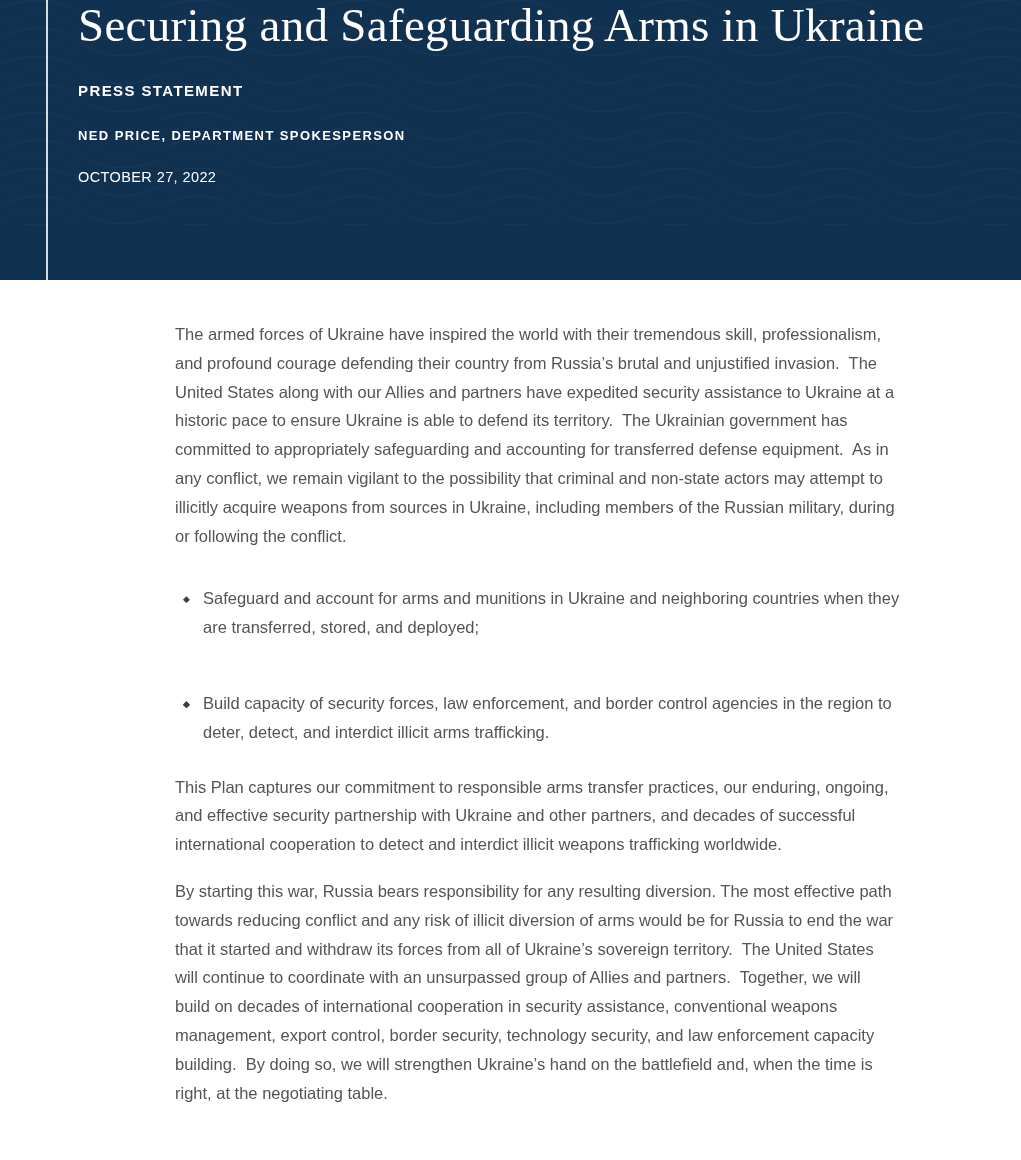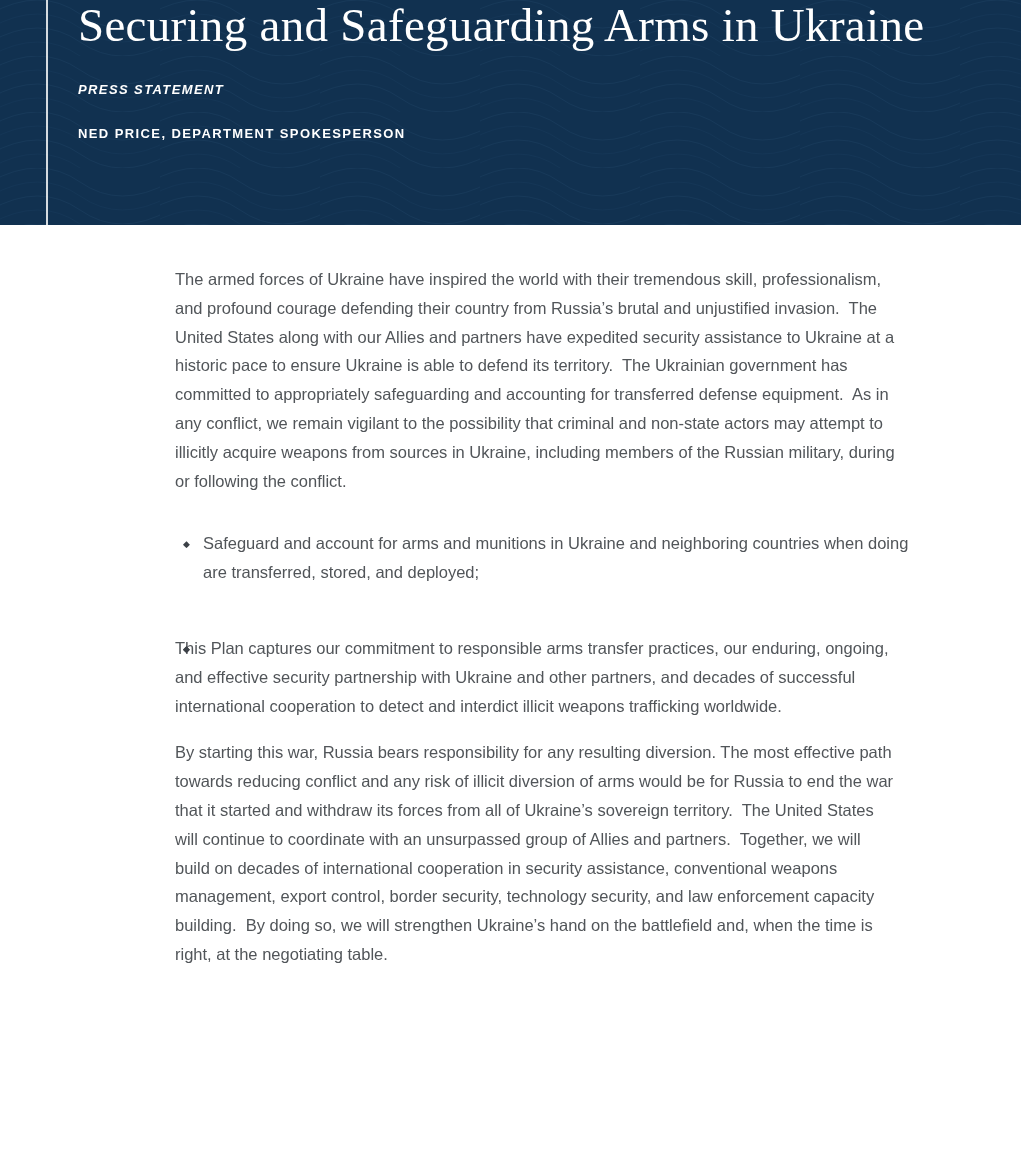--- a/index.html
+++ b/index.html
@@ -12,21 +12,21 @@
     width: 1021px;
     height: 1160px;
     background: #ffffff;
     overflow: hidden;
     position: relative;
   }
 
   
   .hero {
     position: relative;
-    height: 225px;
+    height: 280px;
     background: #113150;
     color: #ffffff;
     overflow: hidden;
   }
   .hero svg.guilloche {
     position: absolute;
     top: 0; left: 0;
     width: 100%; height: 100%;
     opacity: 0.35;
     pointer-events: none;
@@ -47,24 +47,23 @@
     font-family: "Liberation Serif", "DejaVu Serif", serif;
     font-weight: 400;
     font-size: 47px;
     line-height: 62px;
     letter-spacing: 0.3px;
     margin: -6px 0 0 0;
     white-space: nowrap;
   }
   .kicker {
     margin-top: 26px;
-    font-size: 13px;
+    font-size: 15px;
     font-weight: 700;
     letter-spacing: 1.4px;
-    font-style: italic;
   }
   .byline {
     margin-top: 29px;
     font-size: 13px;
     font-weight: 700;
     letter-spacing: 1.4px;
   }
   .pub-date {
     margin-top: 26px;
     font-size: 14.5px;
@@ -124,38 +123,40 @@
           <path d="M-10 56 Q 40 28 80 56 T 170 56" fill="none" stroke="#1c4062" stroke-width="1"></path>
         </pattern>
       </defs>
       <rect width="1021" height="225" fill="url(#wave)"></rect>
     </svg>
     <div class="hero-rule"></div>
     <div class="hero-inner">
       <h1 class="page-title">Securing and Safeguarding Arms in Ukraine</h1>
       <div class="kicker">PRESS STATEMENT</div>
       <div class="byline">NED PRICE, DEPARTMENT SPOKESPERSON</div>
+      <div class="pub-date">OCTOBER 27, 2022</div>
     </div>
   </header>
 
   <main class="article">
 
     <p>The armed forces of Ukraine have inspired the world with their tremendous skill, professionalism, and profound courage defending their country from Russia’s brutal and unjustified invasion.  The United States along with our Allies and partners have expedited security assistance to Ukraine at a historic pace to ensure Ukraine is able to defend its territory.  The Ukrainian government has committed to appropriately safeguarding and accounting for transferred defense equipment.  As in any conflict, we remain vigilant to the possibility that criminal and non-state actors may attempt to illicitly acquire weapons from sources in Ukraine, including members of the Russian military, during or following the conflict.</p>
 
 
     <ul class="plan-goals">
       <li>
         <span class="bullet-glyph">◆</span>
-        <span>Safeguard and account for arms and munitions in Ukraine and neighboring countries when doing are transferred, stored, and deployed;</span>
+        <span>Safeguard and account for arms and munitions in Ukraine and neighboring countries when they are transferred, stored, and deployed;</span>
       </li>
       <li>
         <span class="bullet-glyph">◆</span>
       </li>
       <li>
         <span class="bullet-glyph">◆</span>
+        <span>Build capacity of security forces, law enforcement, and border control agencies in the region to deter, detect, and interdict illicit arms trafficking.</span>
       </li>
     </ul>
 
     <p>This Plan captures our commitment to responsible arms transfer practices, our enduring, ongoing, and effective security partnership with Ukraine and other partners, and decades of successful international cooperation to detect and interdict illicit weapons trafficking worldwide.</p>
 
     <p>By starting this war, Russia bears responsibility for any resulting diversion. The most effective path towards reducing conflict and any risk of illicit diversion of arms would be for Russia to end the war that it started and withdraw its forces from all of Ukraine’s sovereign territory.  The United States will continue to coordinate with an unsurpassed group of Allies and partners.  Together, we will build on decades of international cooperation in security assistance, conventional weapons management, export control, border security, technology security, and law enforcement capacity building.  By doing so, we will strengthen Ukraine’s hand on the battlefield and, when the time is right, at the negotiating table.</p>
 
   </main>
 </div>
 

